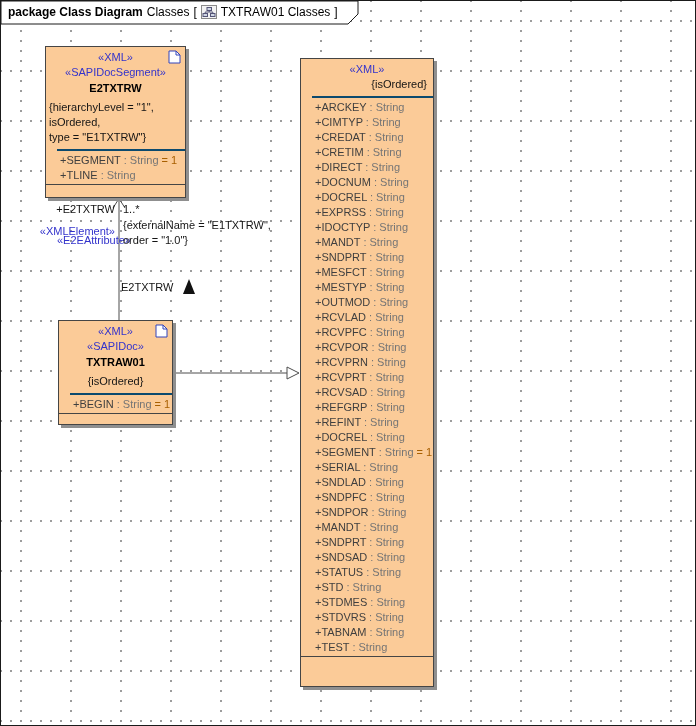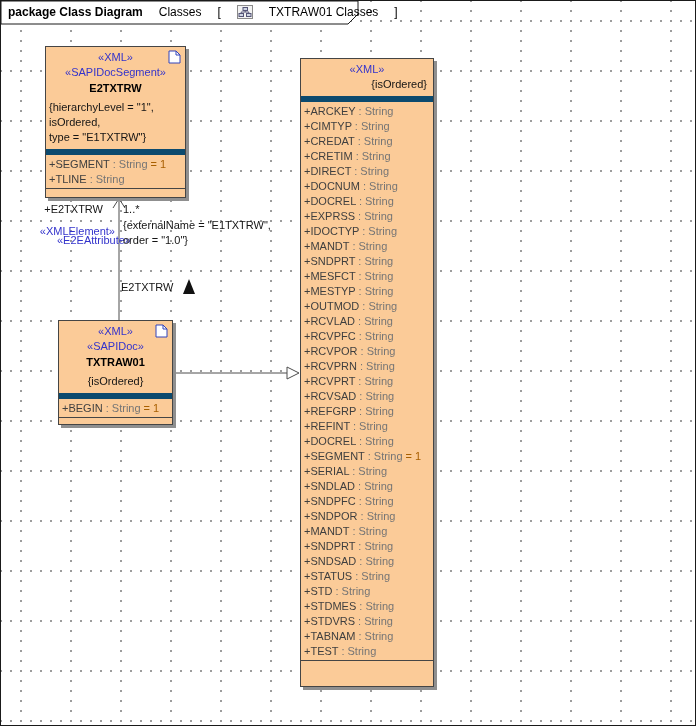--- a/index.html
+++ b/index.html
@@ -10,37 +10,37 @@
     background-image:
       radial-gradient(circle,#9a9a9a 0.7px,rgba(0,0,0,0) 1.1px),
       radial-gradient(circle,#9a9a9a 0.7px,rgba(0,0,0,0) 1.1px);
     background-size:10px 50px,50px 10px;
     background-position:5px 45px,45px 5px;
   }
   
   .tab-shape{position:absolute;left:0;top:0;}
   .tab-text{
     position:absolute;left:7px;top:4px;font-size:12px;color:#000;
-    white-space:nowrap;display:flex;align-items:center;gap:16px;
+    white-space:nowrap;display:flex;align-items:center;gap:4px;
   }
   .tab-text .bold{font-weight:bold;}
   .tab-text svg{display:block;}
   
   .classbox{
     position:absolute;box-sizing:border-box;background:#fbcb98;
     border:1px solid #454545;box-shadow:3px 3px 0 0 #8f8f8f;
     display:flex;flex-direction:column;font-size:11px;
   }
   .cb-header{padding:3px 3px 4px 3px;}
   .stereo-line{color:#3333cc;text-align:center;line-height:15px;white-space:nowrap;}
   .cls-name{color:#000;font-weight:bold;text-align:center;line-height:17px;margin-bottom:3px;white-space:nowrap;}
   .constraints div{color:#141414;line-height:15px;white-space:nowrap;}
   .constraints.center div{text-align:center;}
   .constraints.right div{text-align:right;padding-right:3px;}
-  .cb-attrs{border-top:6px solid #0c4a6e;padding:2px 3px 1px 3px;}
+  .cb-attrs{border-top:2px solid #0c4a6e;padding:2px 3px 1px 3px;margin-left:11px;}
   .attr-row{line-height:15px;white-space:nowrap;}
   .attr-name{color:#3f3f3f;}
   .attr-type{color:#757575;}
   .attr-default{color:#a85f00;}
   .cb-empty{border-top:1px solid #454545;flex:1 1 auto;}
   .page-icon{position:absolute;top:3px;right:4px;}
   
   .overlay{position:absolute;left:0;top:0;pointer-events:none;}
   
   .lbl{position:absolute;font-size:11px;line-height:14px;color:#141414;white-space:nowrap;}
@@ -178,21 +178,21 @@
         <div class="attr-row"><span class="attr-name">+STATUS</span><span class="attr-type"> : String</span></div>
         <div class="attr-row"><span class="attr-name">+STD</span><span class="attr-type"> : String</span></div>
         <div class="attr-row"><span class="attr-name">+STDMES</span><span class="attr-type"> : String</span></div>
         <div class="attr-row"><span class="attr-name">+STDVRS</span><span class="attr-type"> : String</span></div>
         <div class="attr-row"><span class="attr-name">+TABNAM</span><span class="attr-type"> : String</span></div>
         <div class="attr-row"><span class="attr-name">+TEST</span><span class="attr-type"> : String</span></div>
       </div>
     <div class="cb-empty"></div>
   </div>
 
-  <div class="lbl r" style="left:24px;top:201px;width:78px;">+E2TXTRW</div>
+  <div class="lbl r" style="left:36px;top:201px;width:78px;">+E2TXTRW</div>
   <div class="lbl" style="left:122px;top:201px;">1..*</div>
   <div class="lbl blue r" style="left:8px;top:223px;width:106px;">«XMLElement»</div>
   <div class="lbl blue r" style="left:24px;top:232px;width:106px;">«E2EAttribute»</div>
   <div class="lbl" style="left:122px;top:217px;">{externalName = "E1TXTRW",</div>
   <div class="lbl" style="left:122px;top:232px;">order = "1.0"}</div>
   <div class="lbl" style="left:120px;top:279px;">E2TXTRW</div>
 
 </div>
 
 </body></html>

